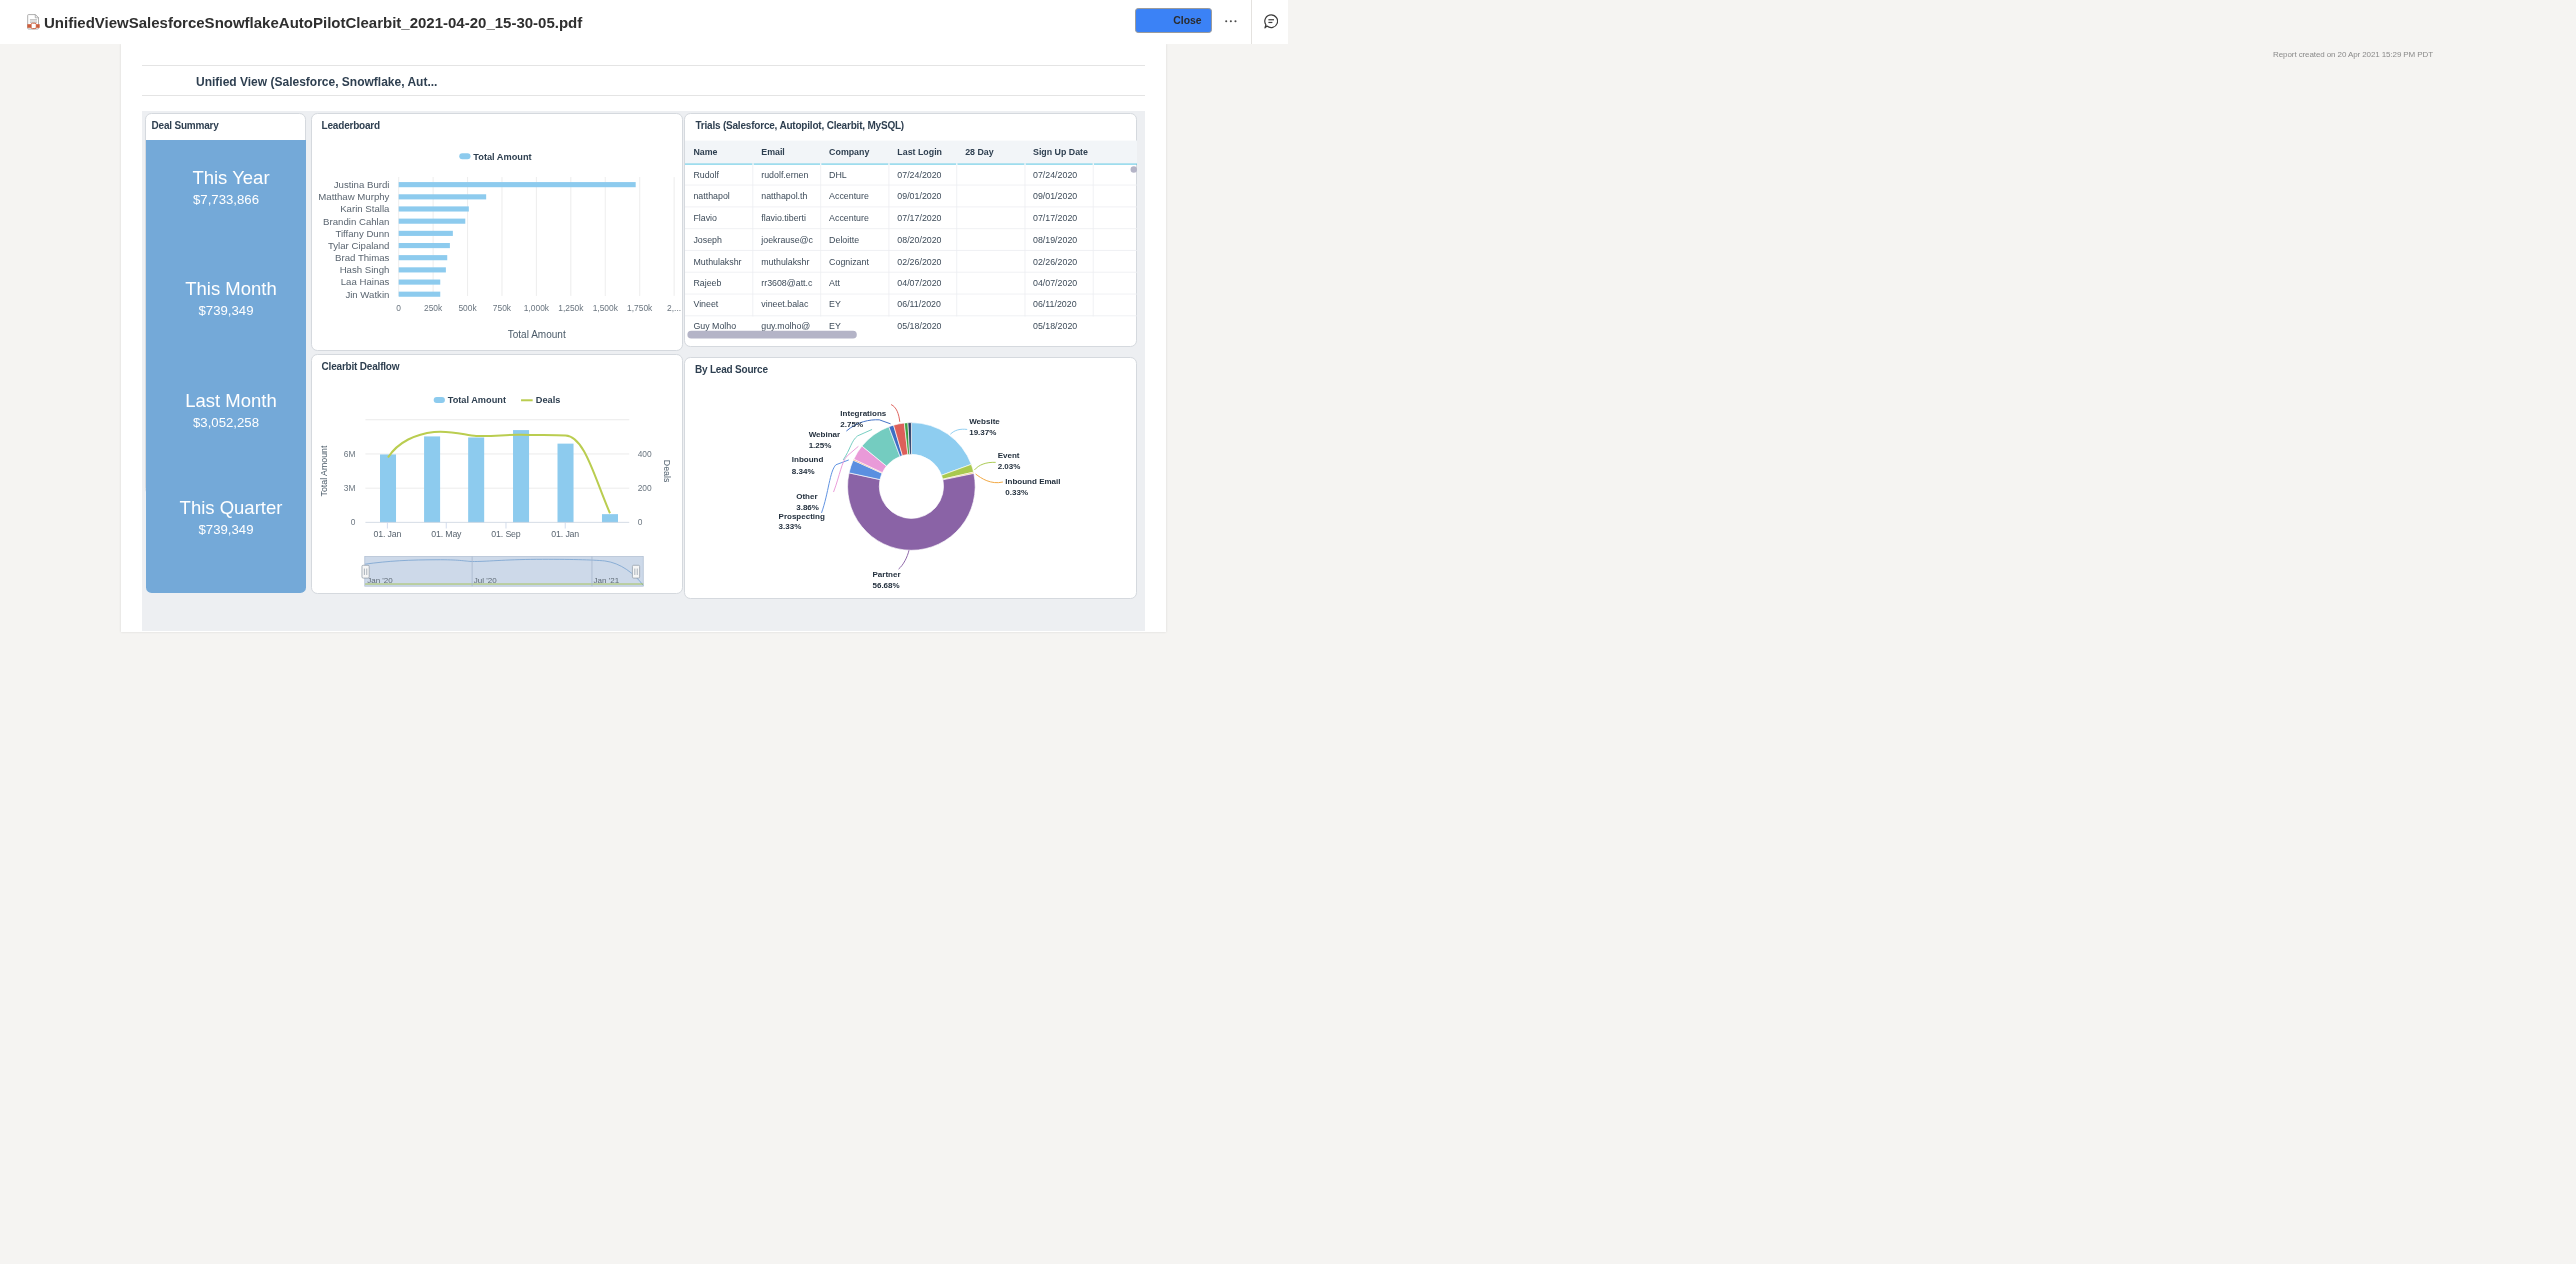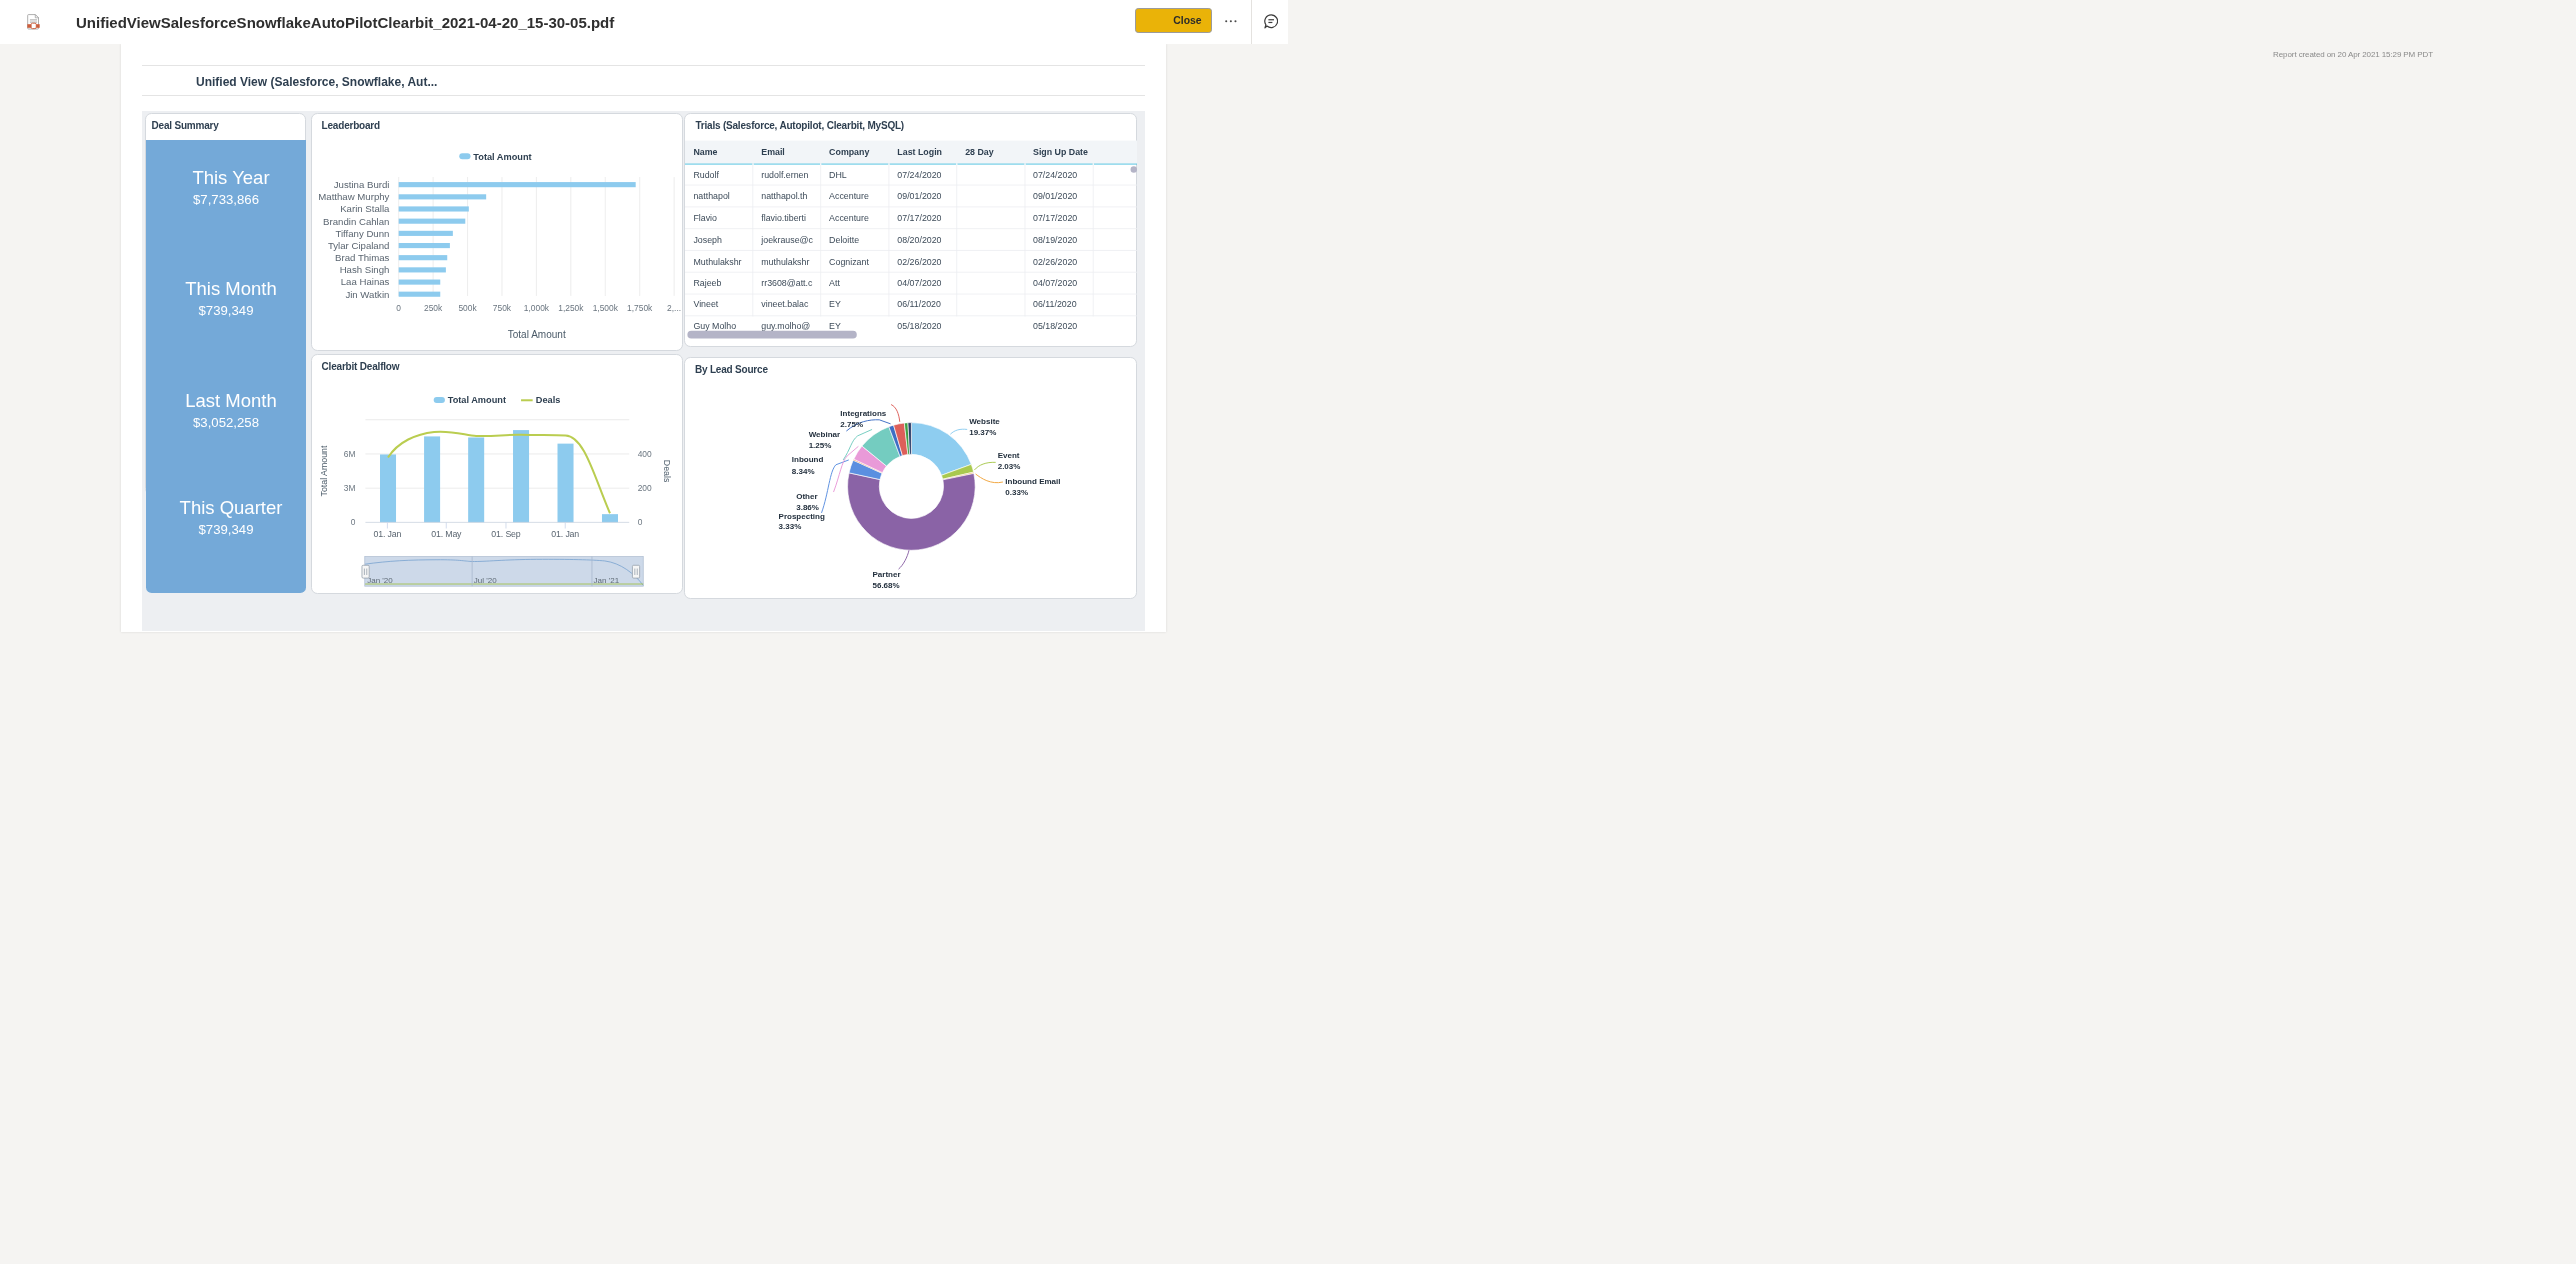--- a/index.html
+++ b/index.html
@@ -1,20 +1,20 @@
 <!DOCTYPE html>
 <html style="font-size:13px"><head>
 <meta charset="utf-8">
 <style>
 * { margin:0; padding:0; box-sizing:border-box; }
 html,body { width:1288px; height:632px; font-family:"Liberation Sans", sans-serif; background:#f5f4f2; overflow:hidden; }
 #toolbar { position:absolute; left:0; top:0; width:1288px; height:44px; background:#ffffff; }
 #tbdivider { position:absolute; left:1251px; top:0; width:0.8px; height:44px; background:#e4e2df; }
-#tbtitle { position:absolute; left:44px; top:13.6px; font-size:15px; font-weight:bold; color:#2f2f2f; letter-spacing:0;margin-left:32px; }
-#closebtn { position:absolute; left:1135px; top:8px; width:77px; height:25px; background:#eab308; border:0.8px solid #9b9b9b; border-radius:3.2px; font-size:10.4px; font-weight:bold; color:#2b2b2b; text-align:center; line-height:23px;padding-left:28px; }
+#tbtitle { position:absolute; left:44px; top:13.6px; font-size:15px; font-weight:bold; color:#2f2f2f; letter-spacing:0; }
+#closebtn { position:absolute; left:1135px; top:8px; width:77px; height:25px; background:#3b82f6; border:0.8px solid #9b9b9b; border-radius:3.2px; font-size:10.4px; font-weight:bold; color:#2b2b2b; text-align:center; line-height:23px;padding-left:28px; }
 #page { position:absolute; left:121px; top:44px; width:1045px; height:588px; background:#ffffff; box-shadow:0 0 2.4px rgba(0,0,0,0.12); }
 #report-created { position:absolute; right:143px; top:50px; font-size:8px; letter-spacing:-0.1px; color:#8a8a8a; }
 #hr1 { position:absolute; left:142px; top:65px; width:1003px; height:0.8px; background:#e4e4e4; }
 #hr2 { position:absolute; left:142px; top:95px; width:1003px; height:0.8px; background:#e4e4e4; }
 #dashtitle { position:absolute; left:152px; top:75px; font-size:12px; font-weight:bold; color:#2e3f50;margin-left:44px; }
 #dash { position:absolute; left:142px; top:111px; width:1003px; height:520px; background:#edeff2; }
 .card { position:absolute; background:#fff; border:0.8px solid #d5d9de; border-radius:6.4px; }
 .ctitle { position:absolute; font-size:10px; letter-spacing:-0.2px; font-weight:bold; color:#2e3f50; }
 #dealsum { left:145px; top:113px; width:161px; height:382px; }
 #dsblue { position:absolute; left:0px; top:26px; width:160px; height:453px; background:#74a9d8; border-radius:0 0 5.6px 5.6px; }

